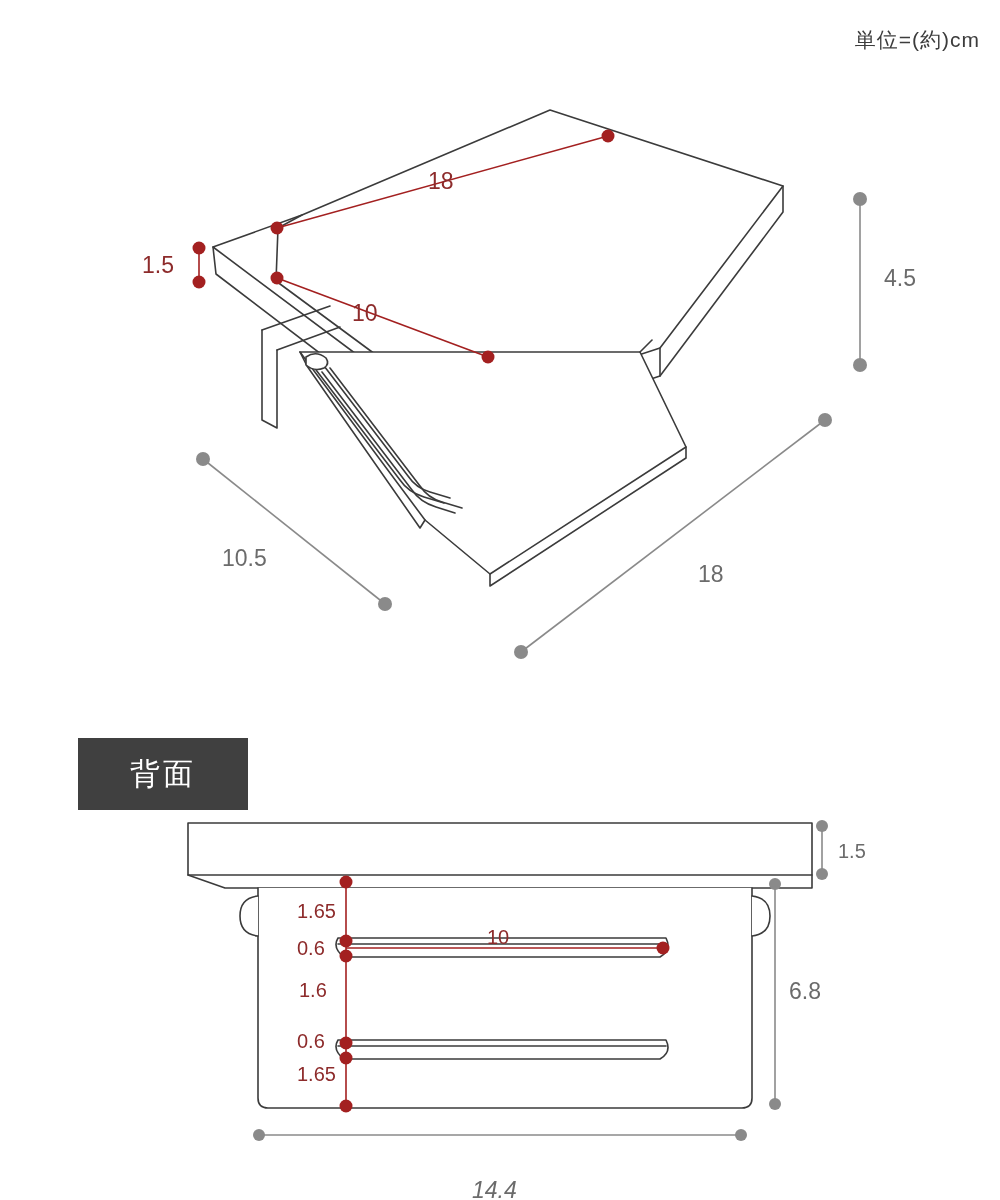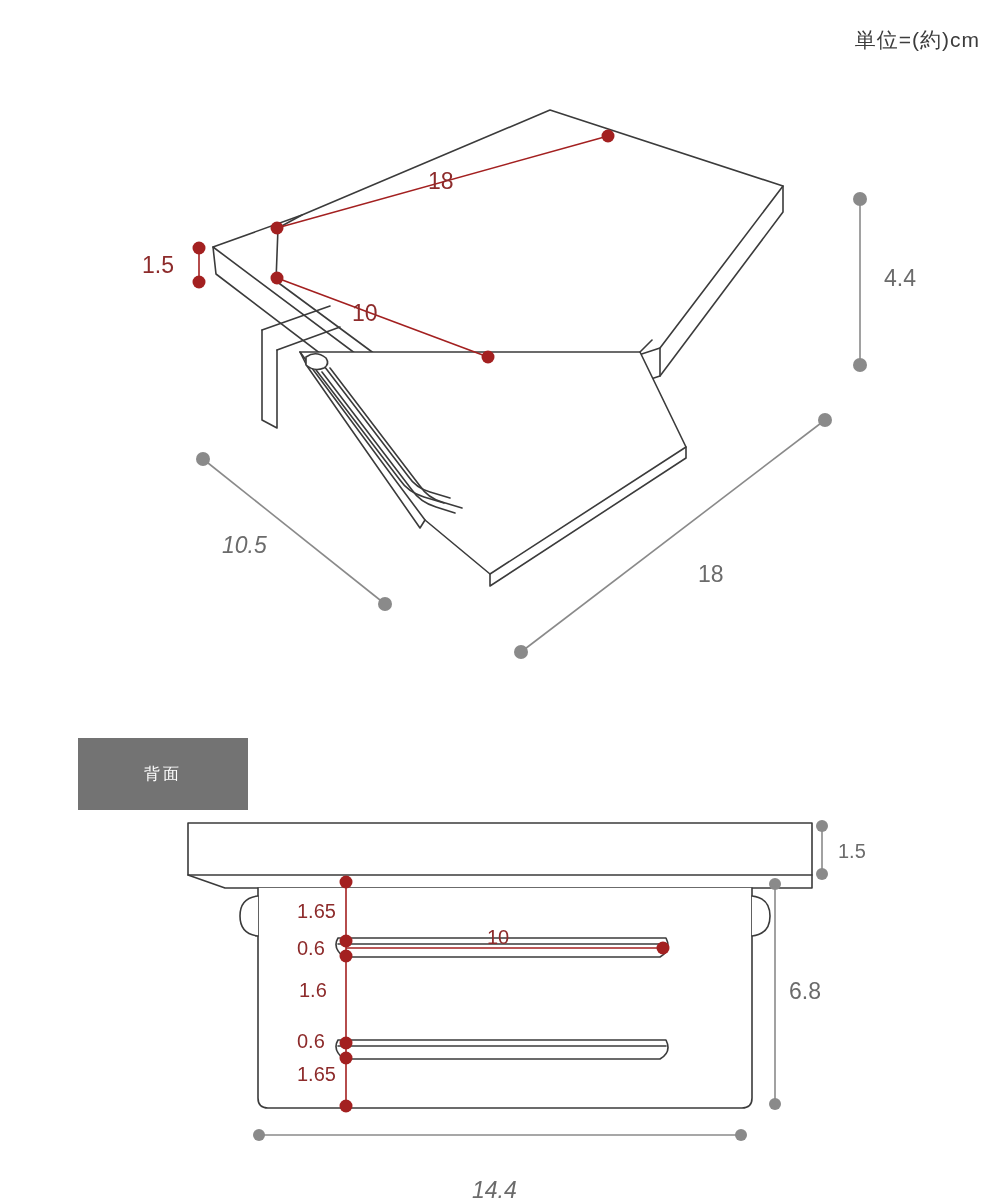--- a/index.html
+++ b/index.html
@@ -34,23 +34,23 @@
   .dim-label {
     position: absolute;
     font-size: 23px;
     white-space: nowrap;
   }
   .dim-label.red { color: #8d2b2b; }
   .dim-label.gray { color: #6b6b6b; }
   .dim-label.small { font-size: 20px; }
   .view-tag {
     position: absolute;
-    background: #737373;
+    background: #404040;
     color: #ffffff;
-    font-size: 16px;
+    font-size: 30px;
     letter-spacing: 3px;
     display: flex;
     align-items: center;
     justify-content: center;
   }
   svg { display: block; }
   .svg-layer {
     position: absolute;
     left: 0;
     top: 0;
@@ -158,22 +158,22 @@
 
       <line x1="259" y1="1135" x2="741" y2="1135" stroke="#8a8a8a" stroke-width="1.6"></line>
       <circle cx="259" cy="1135" r="6" fill="#8a8a8a"></circle>
       <circle cx="741" cy="1135" r="6" fill="#8a8a8a"></circle>
     </g>
   </svg>
 
   <div class="dim-label red" style="left:428px; top:168px;">18</div>
   <div class="dim-label red" style="left:352px; top:300px;">10</div>
   <div class="dim-label red" style="left:142px; top:252px;">1.5</div>
-  <div class="dim-label gray" style="left:884px; top:265px;">4.4</div>
-  <div class="dim-label gray" style="left:222px; top:532px;font-style:italic;">10.5</div>
+  <div class="dim-label gray" style="left:884px; top:265px;">4.5</div>
+  <div class="dim-label gray" style="left:222px; top:545px;">10.5</div>
   <div class="dim-label gray" style="left:698px; top:561px;">18</div>
 
   <div class="view-tag" style="left:78px; top:738px; width:170px; height:72px;">背面</div>
 
   <div class="dim-label gray small" style="left:838px; top:840px;">1.5</div>
   <div class="dim-label red small" style="left:297px; top:900px;">1.65</div>
   <div class="dim-label red small" style="left:297px; top:937px;">0.6</div>
   <div class="dim-label red small" style="left:487px; top:926px;">10</div>
   <div class="dim-label red small" style="left:299px; top:979px;">1.6</div>
   <div class="dim-label red small" style="left:297px; top:1030px;">0.6</div>

